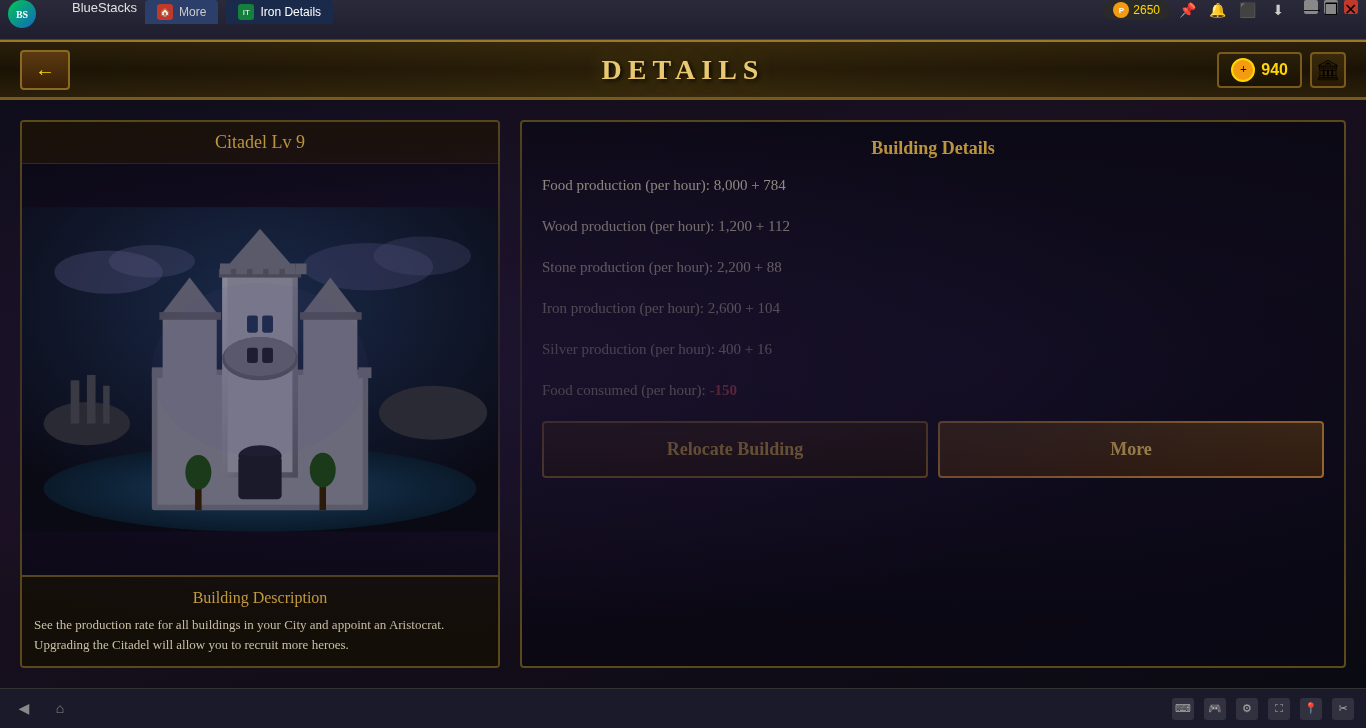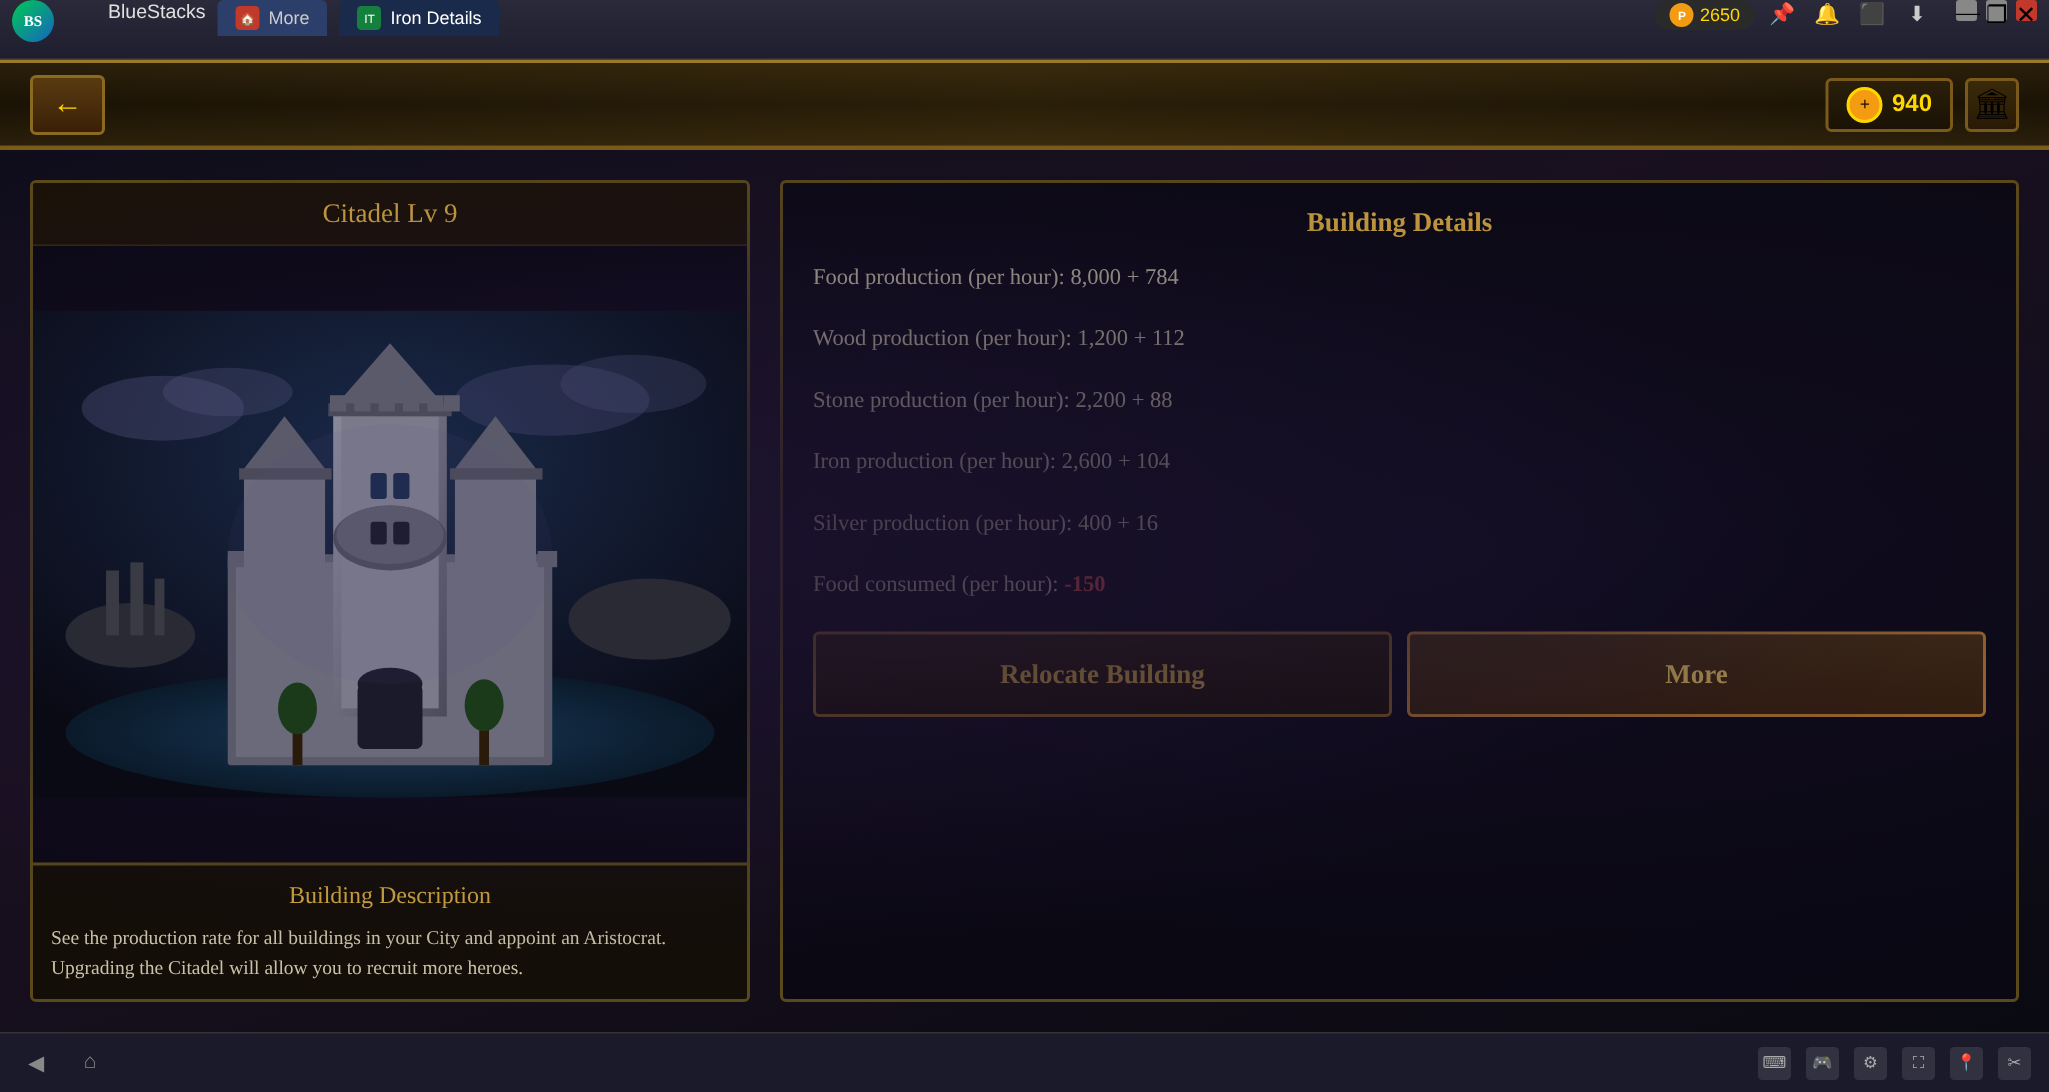--- a/index.html
+++ b/index.html
@@ -372,20 +372,21 @@
   </div>
 </div>
 
 <div class="game-area">
 
   <div class="header-bar">
     <div class="back-button">
       <span>←</span>
     </div>
 
+    <span class="header-title">DETAILS</span>
 
     <div class="header-currency">
       <div class="currency-badge">
         <div class="coin-icon">+</div>
         <span class="currency-amount">940</span>
       </div>
       <div class="bank-icon">🏛</div>
     </div>
   </div>
 

